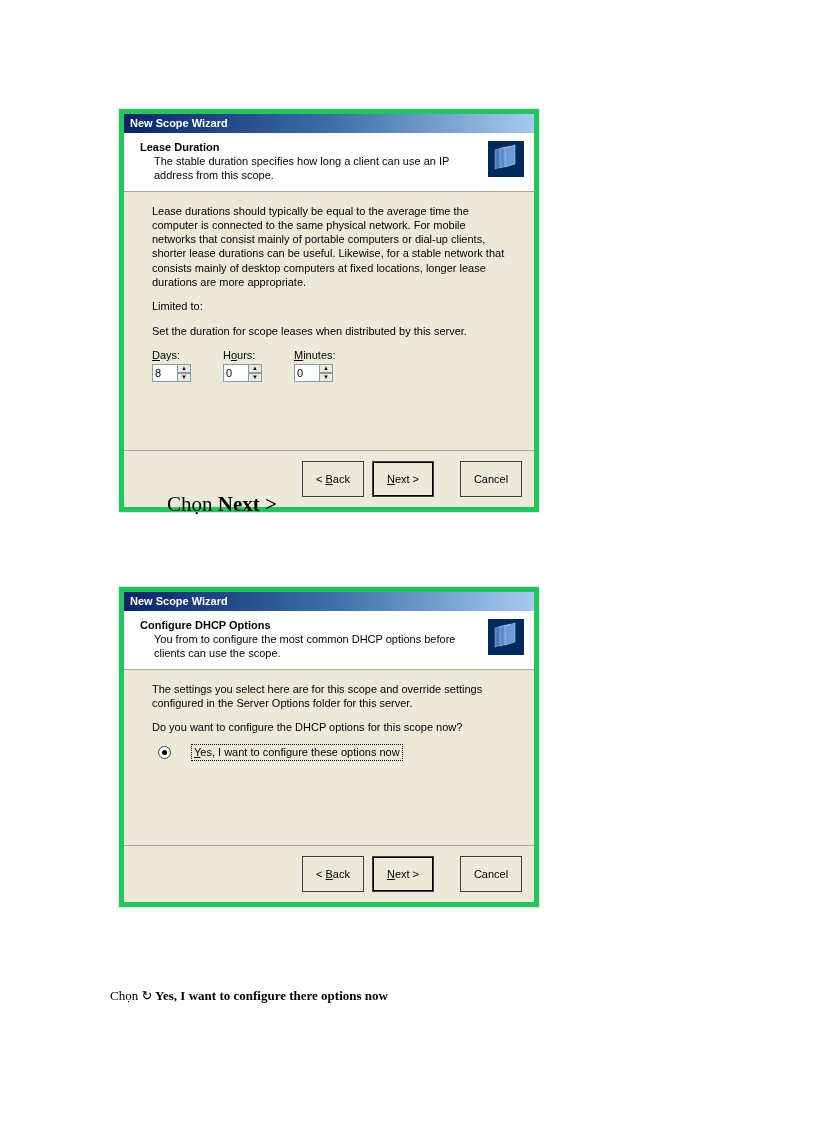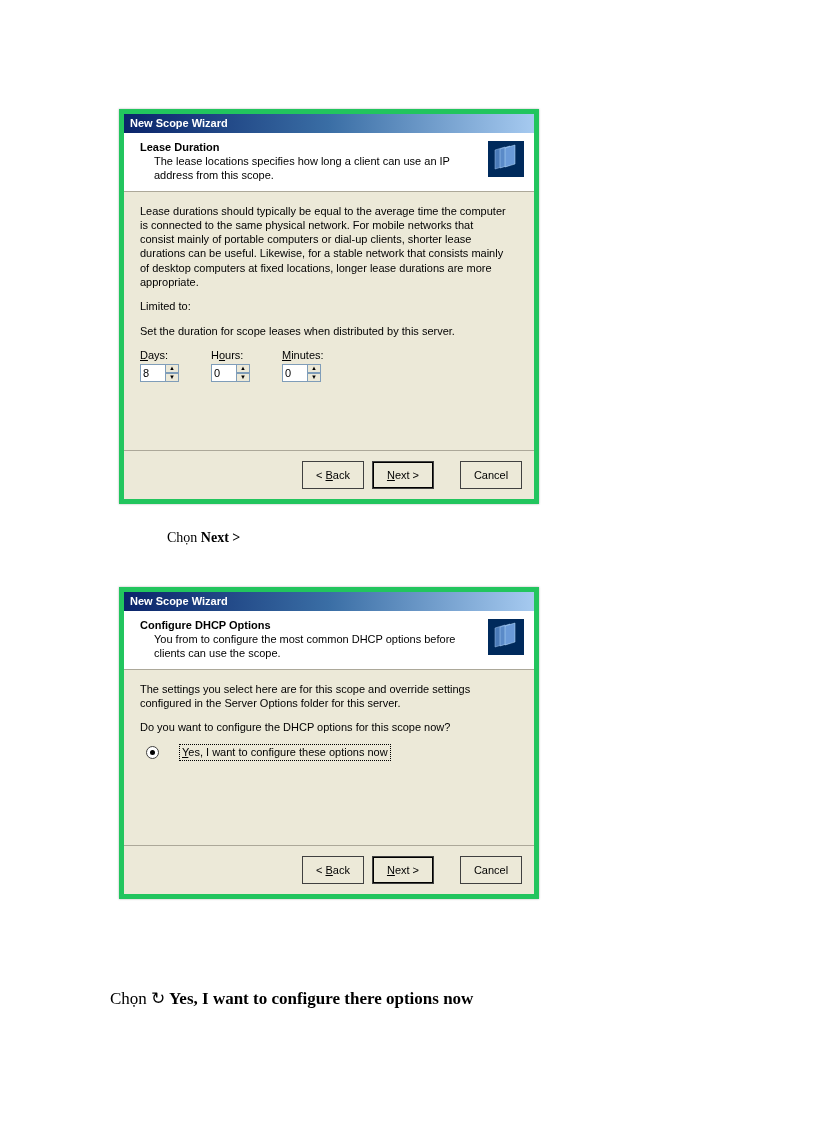--- a/index.html
+++ b/index.html
@@ -54,21 +54,21 @@
     width: 36px;
     height: 36px;
     background: #002a5c;
     display: flex;
     align-items: center;
     justify-content: center;
   }
   .header-icon svg { display: block; }
   .body-panel {
     background: #ece9d8;
-    padding: 12px 28px 10px 16px;
+    padding: 12px 28px 10px 28px;
     font-size: 11px;
     line-height: 1.3;
     color: #000;
   }
   .body-panel p { margin: 0 0 10px 0; }
   .duration-row {
     display: flex;
     gap: 32px;
     margin-top: 2px;
   }
@@ -107,21 +107,21 @@
   .bottom-bar {
     border-top: 1px solid #aca899;
     background: #ece9d8;
     padding: 10px 12px;
     display: flex;
     justify-content: flex-end;
     gap: 8px;
   }
   .btn {
     min-width: 62px;
-    height: 28px;
+    height: 36px;
     border: 1px solid #404040;
     background: #ece9d8;
     font-size: 11px;
     font-family: Tahoma, Arial, sans-serif;
     cursor: pointer;
     padding: 0 8px;
   }
   .btn.default {
     box-shadow: 0 0 0 1px #000 inset;
   }
@@ -135,52 +135,52 @@
   }
   .radio-row .u { text-decoration: underline; }
   .dotted-box {
     border: 1px dotted #000;
     padding: 0 2px;
     display: inline-block;
   }
   .caption-1 {
     position: absolute;
     left: 167px;
-    top: 530px;
+    top: 492px;
     font-family: 'Times New Roman', serif;
-    font-size: 14px;
+    font-size: 21px;
   }
   .caption-1 b { font-weight: bold; }
   .caption-2 {
     position: absolute;
     left: 110px;
     top: 988px;
     font-family: 'Times New Roman', serif;
-    font-size: 17px;
+    font-size: 13px;
   }
   .caption-2 b { font-weight: bold; }
   .radio-fake {
     width: 11px; height: 11px; border-radius: 50%;
     border: 1px solid #404040; background: #fff;
     display: inline-flex; align-items: center; justify-content: center;
     flex-shrink: 0;
   }
   .radio-fake.checked::after {
     content: ""; width: 5px; height: 5px; border-radius: 50%; background: #000;
   }
 </style>
 </head>
 <body>
 
 <div class="dialog" style="left:119px; top:109px;">
   <div class="titlebar">New Scope Wizard</div>
   <div class="header-panel">
     <div class="header-text">
       <div class="header-title">Lease Duration</div>
-      <div class="header-desc">The lease locations specifies how long a client can use an IP address from this scope.</div>
+      <div class="header-desc">The stable duration specifies how long a client can use an IP address from this scope.</div>
     </div>
     <div class="header-icon">
       <svg width="30" height="30" viewBox="0 0 30 30">
         <path d="M4 6 L14 3 L14 22 L4 25 Z" fill="#4a7ab8" stroke="#9fc1e8" stroke-width="0.5"></path>
         <path d="M9 5 L19 2 L19 21 L9 24 Z" fill="#5a8ac8" stroke="#afd1f8" stroke-width="0.5"></path>
         <path d="M14 4 L24 1 L24 20 L14 23 Z" fill="#6a9ad8" stroke="#bfe1ff" stroke-width="0.5"></path>
       </svg>
     </div>
   </div>
   <div class="body-panel">

